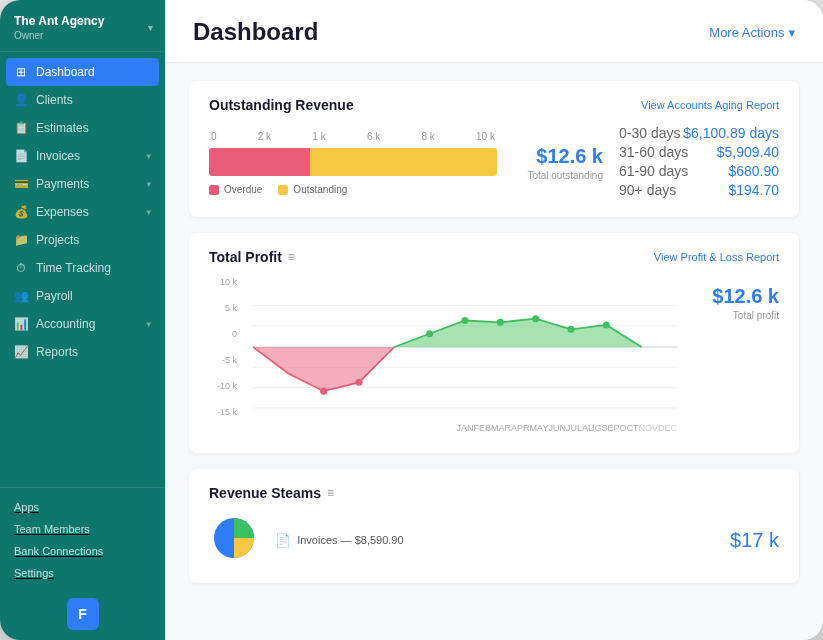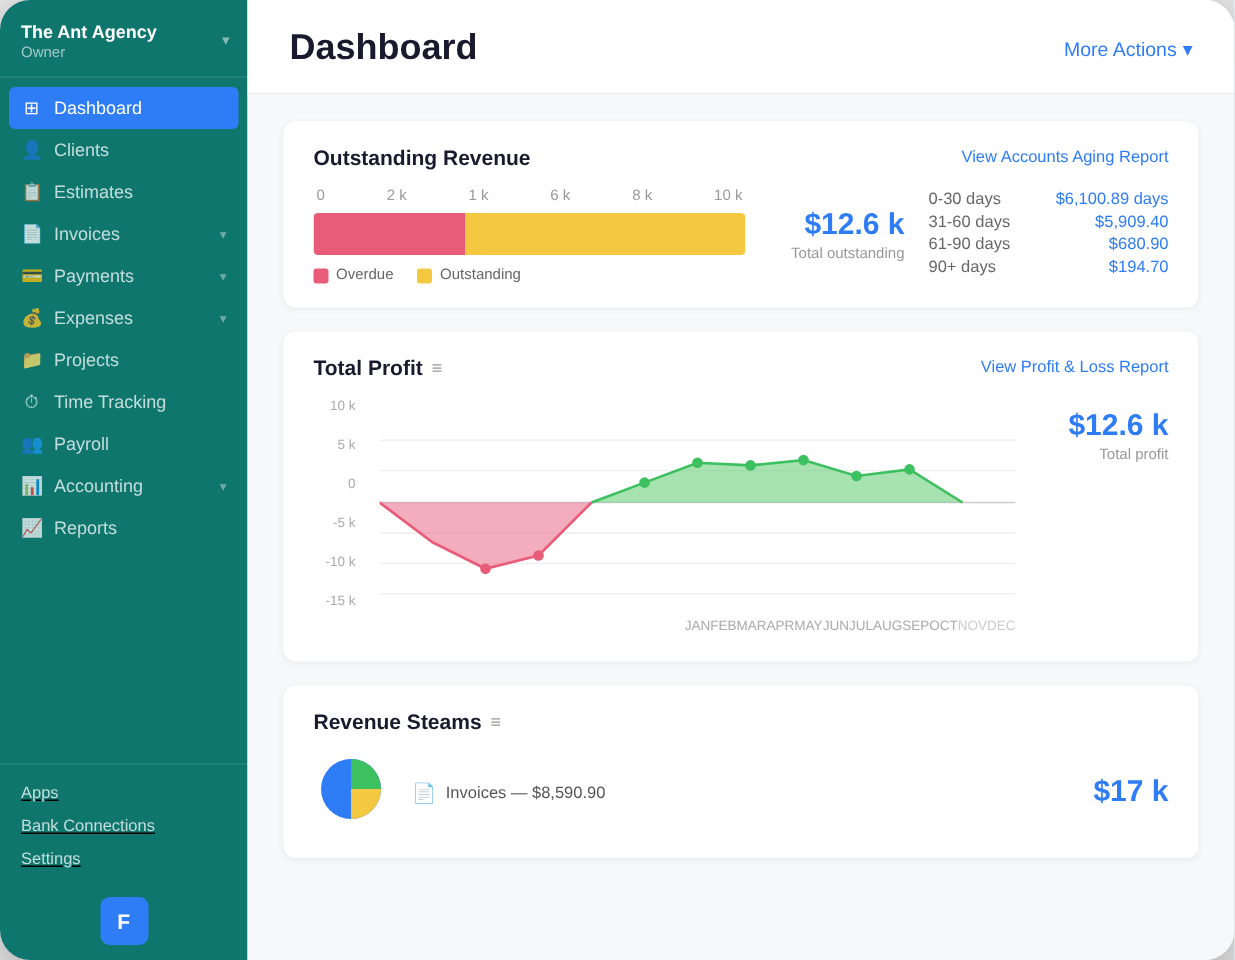--- a/index.html
+++ b/index.html
@@ -234,21 +234,21 @@
       font-size: 10px;
       color: #999;
       margin-top: 2px;
     }
     .aging-table {
       min-width: 160px;
     }
     .aging-row {
       display: flex;
       justify-content: space-between;
-      font-size: 11px;
+      font-size: 14px;
       margin-bottom: 3px;
     }
     .aging-period { color: #666; }
     .aging-amount { color: #2e7cf6; font-weight: 500; }
 
     
     .profit-header {
       display: flex;
       align-items: center;
       gap: 6px;
@@ -318,21 +318,21 @@
       font-size: 11px;
       color: #555;
     }
     .invoice-icon {
       font-size: 13px;
       color: #888;
     }
     .steams-total {
       margin-left: auto;
       font-size: 20px;
-      font-weight: 700;
+      font-weight: 400;
       color: #2e7cf6;
     }
   </style>
 </head>
 <body>
 
 <div class="device-frame">
 
   <div class="sidebar">
     <div class="sidebar-header">
@@ -397,20 +397,23 @@
         <div class="nav-item">
     <span class="nav-icon">📈</span>
     <span>Reports</span>
 
   </div>
       </nav>
     <div class="sidebar-secondary">
 
     <div class="nav-item">
           <span>Apps</span>
+        </div>
+        <div class="nav-item">
+          <span>Team Members</span>
         </div>
         <div class="nav-item">
           <span>Bank Connections</span>
         </div>
         <div class="nav-item">
           <span>Settings</span>
         </div>
       </div>
     <div class="sidebar-footer">
       <div class="freshbooks-logo">F</div>

